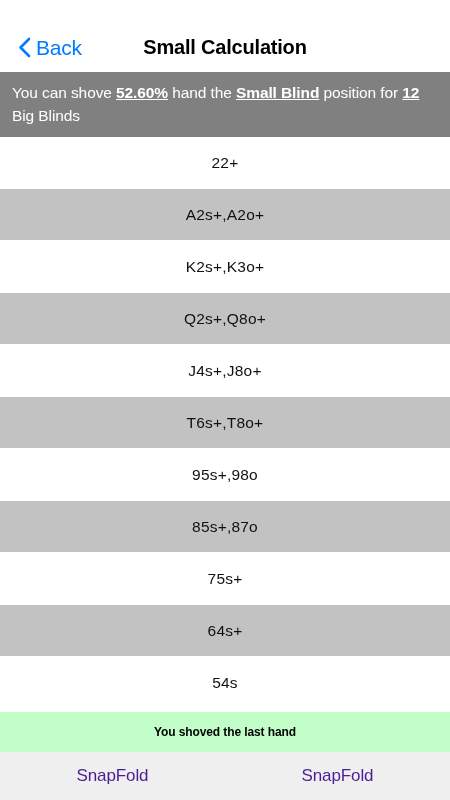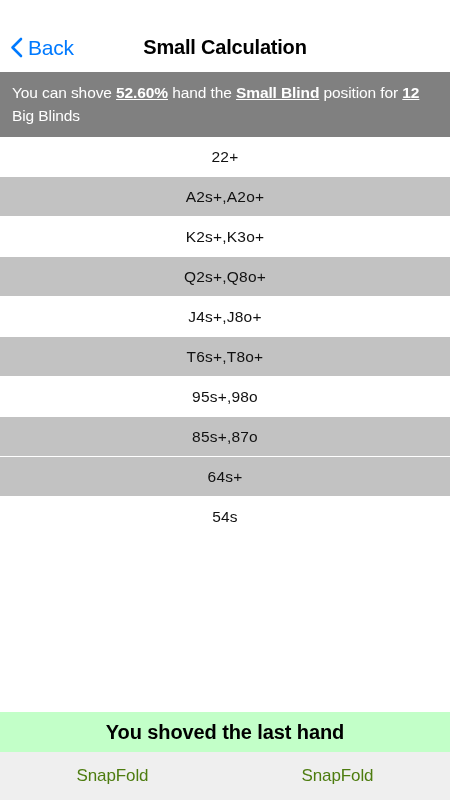--- a/index.html
+++ b/index.html
@@ -24,21 +24,21 @@
   .navbar {
     flex:0 0 50px;
     height:50px;
     background:#ffffff;
     position:relative;
     display:flex; align-items:center;
   }
   .back-btn {
     display:flex; align-items:center;
     gap:5px;
-    padding-left:10px;
+    padding-left:18px;
     cursor:pointer;
     position:relative; z-index:2;
   }
   .chev {
     width:13px; height:21px;
     display:block;
   }
   .back-label {
     color:#007AFF;
     font-size:21px;
@@ -68,54 +68,54 @@
   }
   .banner b { font-weight:700; color:#ffffff;text-decoration:underline; }
 
   
   .list-wrap {
     flex:1 1 auto;
     background:#ffffff;
     overflow:hidden;
   }
   .row {
-    height:40px;
+    height:52px;
     display:flex;
     align-items:center;
     justify-content:center;
     font-size:15.5px;
     color:#111111;
     letter-spacing:0.2px;
     background:#ffffff;
     border-bottom:1px solid #ffffff;
   }
   .row.alt { background:#C2C2C2;text-align:right; }
 
   
   .notice-bar {
     flex:0 0 40px;
     height:40px;
     background:#C2FFC8;
     display:flex; align-items:center; justify-content:center;
-    font-size:20px;
+    font-size:12px;
     font-weight:700;
     color:#000000;
     letter-spacing:-0.1px;
   }
   .action-bar {
     flex:0 0 48px;
     height:48px;
     background:#EFEFEF;
     display:flex;
   }
   .action-btn {
     flex:1 1 50%;
     display:flex; align-items:center; justify-content:center;
     font-size:17px;
-    color:#4d7c0f;
+    color:#4c1d95;
     letter-spacing:-0.1px;
     cursor:pointer;
     background:transparent;
     border:none;
     font-family:"Liberation Sans", sans-serif;
   }
 </style>
 </head>
 <body>
 
@@ -141,20 +141,21 @@
 
   <div class="list-wrap" id="hand-list">
       <div class="row">22+</div>
       <div class="row alt">A2s+,A2o+</div>
       <div class="row">K2s+,K3o+</div>
       <div class="row alt">Q2s+,Q8o+</div>
       <div class="row">J4s+,J8o+</div>
       <div class="row alt">T6s+,T8o+</div>
       <div class="row">95s+,98o</div>
       <div class="row alt">85s+,87o</div>
+      <div class="row">75s+</div>
       <div class="row alt">64s+</div>
       <div class="row">54s</div>
     </div>
 
   <div class="notice-bar">You shoved the last hand</div>
 
   <div class="action-bar" id="action-bar">
       <button class="action-btn">SnapFold</button>
       <button class="action-btn">SnapFold</button>
     </div>

